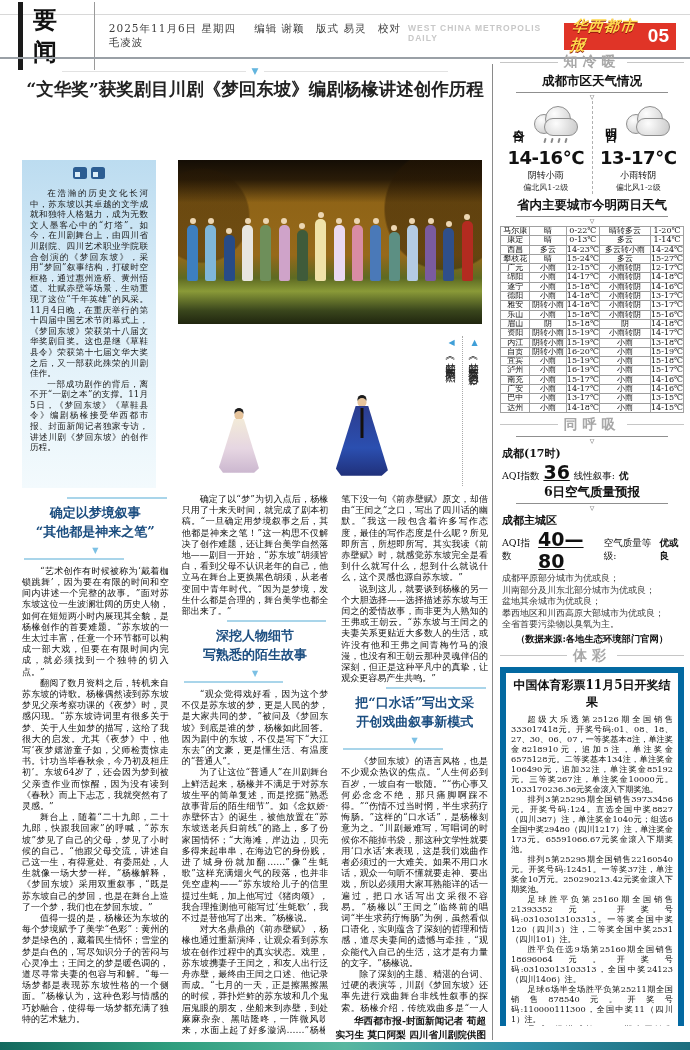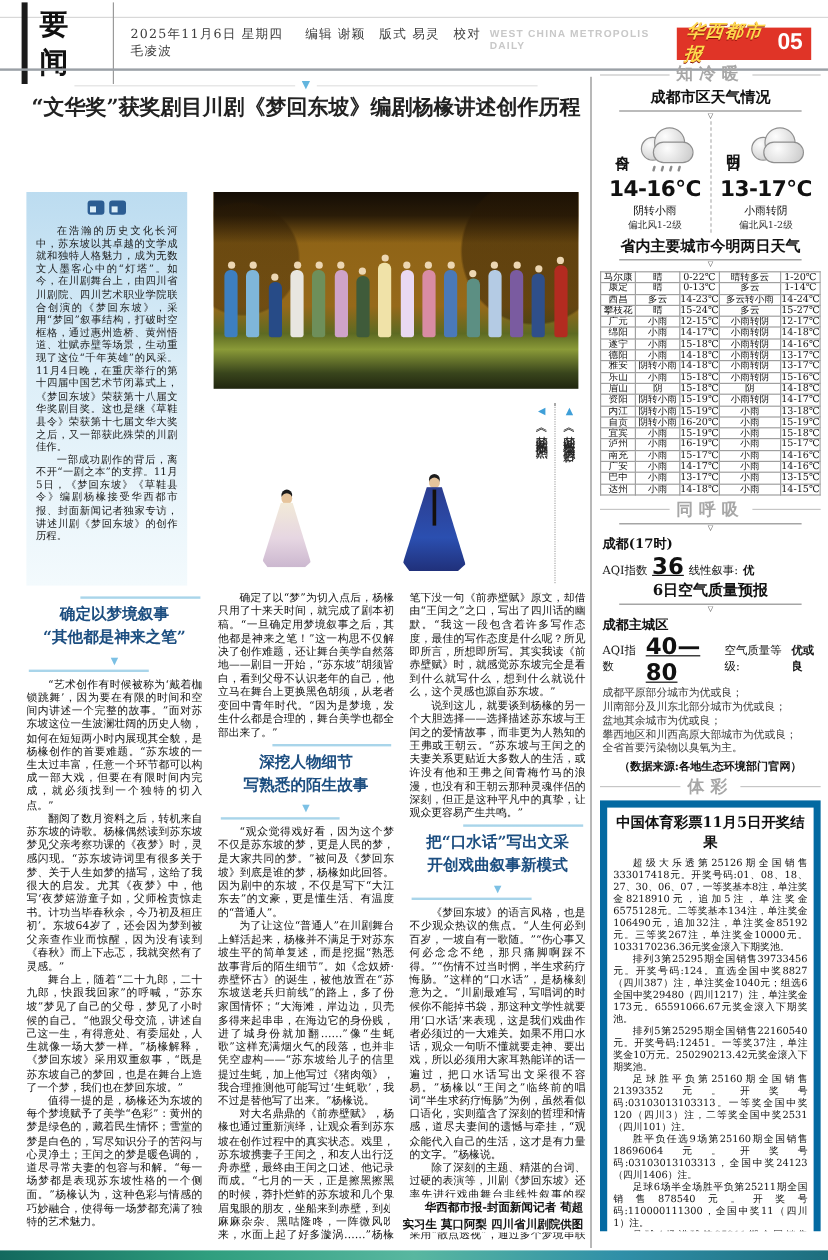--- a/index.html
+++ b/index.html
@@ -65,21 +65,21 @@
   .capmark{color:#3f9fd8;font-size:8px;}
   
   .body-cols{position:absolute;top:430px;left:0;width:466px;height:548px;
      column-count:3;column-gap:13px;font-size:9px;line-height:11.2px;text-align:justify;overflow:hidden;}
   .body-cols p{margin:0;text-indent:2em;}
   .sec-head{break-inside:avoid;margin:3px 2px 6px;padding:7px 0 5px;text-align:center;
      color:#1c4e80;font-weight:bold;font-size:13px;line-height:1.45;
      background:linear-gradient(#a9d5ea,#a9d5ea) top right/70% 2px no-repeat,
                 linear-gradient(#a9d5ea,#a9d5ea) bottom left/70% 2px no-repeat;}
   .sec-head .tri{color:#7cc0e4;font-size:8px;line-height:9px;margin-top:4px;font-weight:normal;}
-  .byline{position:absolute;right:0;bottom:15px;background:#fff;padding:2px 2px 0 10px;
+  .byline{position:absolute;right:0;bottom:1px;background:#fff;padding:2px 2px 0 10px;
           font-weight:bold;font-size:9.6px;line-height:13.5px;text-align:right;}
   
   .vdiv{position:absolute;left:492px;top:64px;height:976px;width:1px;background:#8a8a8a;}
   .sidebar{position:absolute;left:500px;top:52px;width:184px;height:974px;overflow:hidden;}
   .side-tag{display:flex;align-items:center;justify-content:center;gap:6px;color:#a7a7a7;
             font-size:14px;font-weight:bold;letter-spacing:5px;margin:1px 0 2px;}
   .side-tag::before,.side-tag::after{content:"";flex:1;height:1px;background:#c6c6c6;}
   .side-title{text-align:center;font-weight:bold;font-size:12.5px;margin-top:1px;}
   .vmark{margin:2px 16px 1px;border-top:1px solid #8f8f8f;color:#555;font-size:6px;line-height:6px;text-align:center;padding-top:1px;}
   .wx-row{display:flex;margin:1px 0 3px;}

